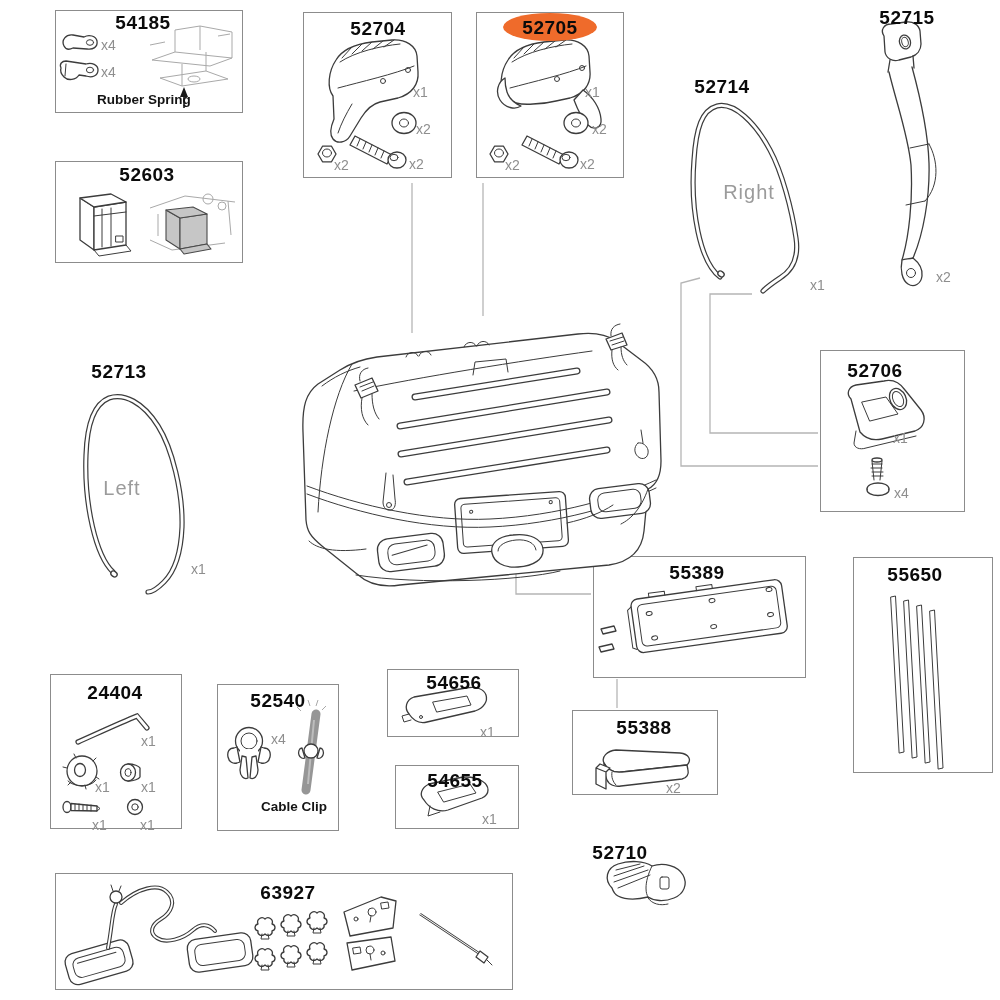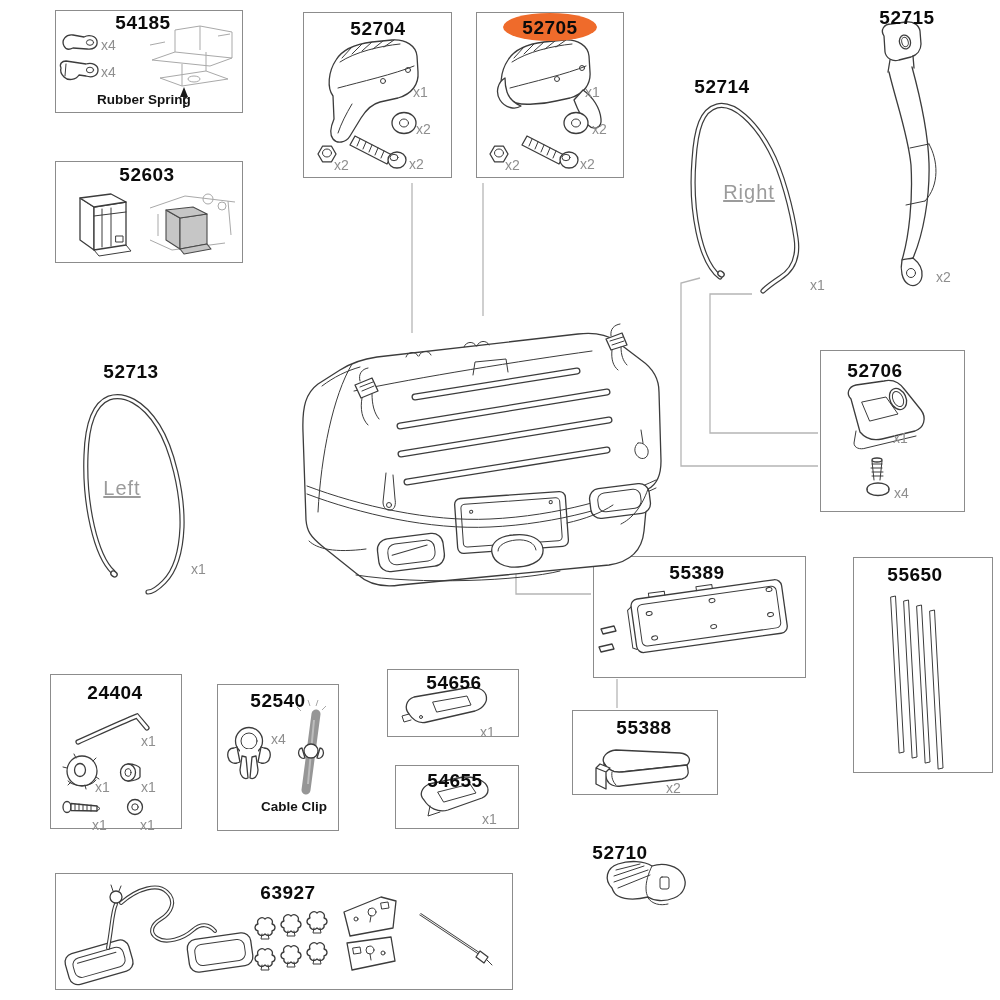--- a/index.html
+++ b/index.html
@@ -19,21 +19,21 @@
   }
   .qty {
     position:absolute; font-size:14px; color:#8e8e8e; white-space:nowrap; z-index:5;
   }
   .cap {
     position:absolute; font-weight:bold; font-size:13.5px; color:#141414;
     white-space:nowrap; z-index:5;padding-left:36px;
   }
   .side {
     position:absolute; transform:translateX(-50%); font-size:20px; color:#9b9b9b;
-    letter-spacing:1px; z-index:4;text-decoration:underline;
+    letter-spacing:1px; z-index:4;
   }
   .hl-ellipse {
     position:absolute; left:503px; top:13px; width:94px; height:28px;
     border-radius:50%; z-index:4;
   }
   
   .k  { fill:#ffffff; stroke:#3c3c3c; stroke-width:1.3; stroke-linejoin:round; stroke-linecap:round; }
   .o  { fill:none; stroke:#3c3c3c; stroke-width:1.3; stroke-linejoin:round; stroke-linecap:round; }
   .thin { stroke-width:1; }
   .sk { fill:none; stroke:#a9a9a9; stroke-width:1; stroke-linejoin:round; }
@@ -369,21 +369,21 @@
   </svg>
 
   <div class="hl-ellipse" style="background-color: rgb(239, 107, 43);"></div>
 
   <div class="pn" style="left:143px;top:12px">54185</div>
   <div class="pn" style="left:147px;top:164px">52603</div>
   <div class="pn" style="left:378px;top:18px">52704</div>
   <div class="pn" style="left:550px;top:17px">52705</div>
   <div class="pn" style="left:722px;top:76px">52714</div>
   <div class="pn" style="left:907px;top:7px">52715</div>
-  <div class="pn" style="left:131px;top:361px">52713</div>
+  <div class="pn" style="left:119px;top:361px">52713</div>
   <div class="pn" style="left:875px;top:360px">52706</div>
   <div class="pn" style="left:697px;top:562px">55389</div>
   <div class="pn" style="left:915px;top:564px">55650</div>
   <div class="pn" style="left:644px;top:717px">55388</div>
   <div class="pn" style="left:115px;top:682px">24404</div>
   <div class="pn" style="left:278px;top:690px">52540</div>
   <div class="pn" style="left:454px;top:672px">54656</div>
   <div class="pn" style="left:455px;top:770px">54655</div>
   <div class="pn" style="left:620px;top:842px">52710</div>
   <div class="pn" style="left:288px;top:882px">63927</div>

